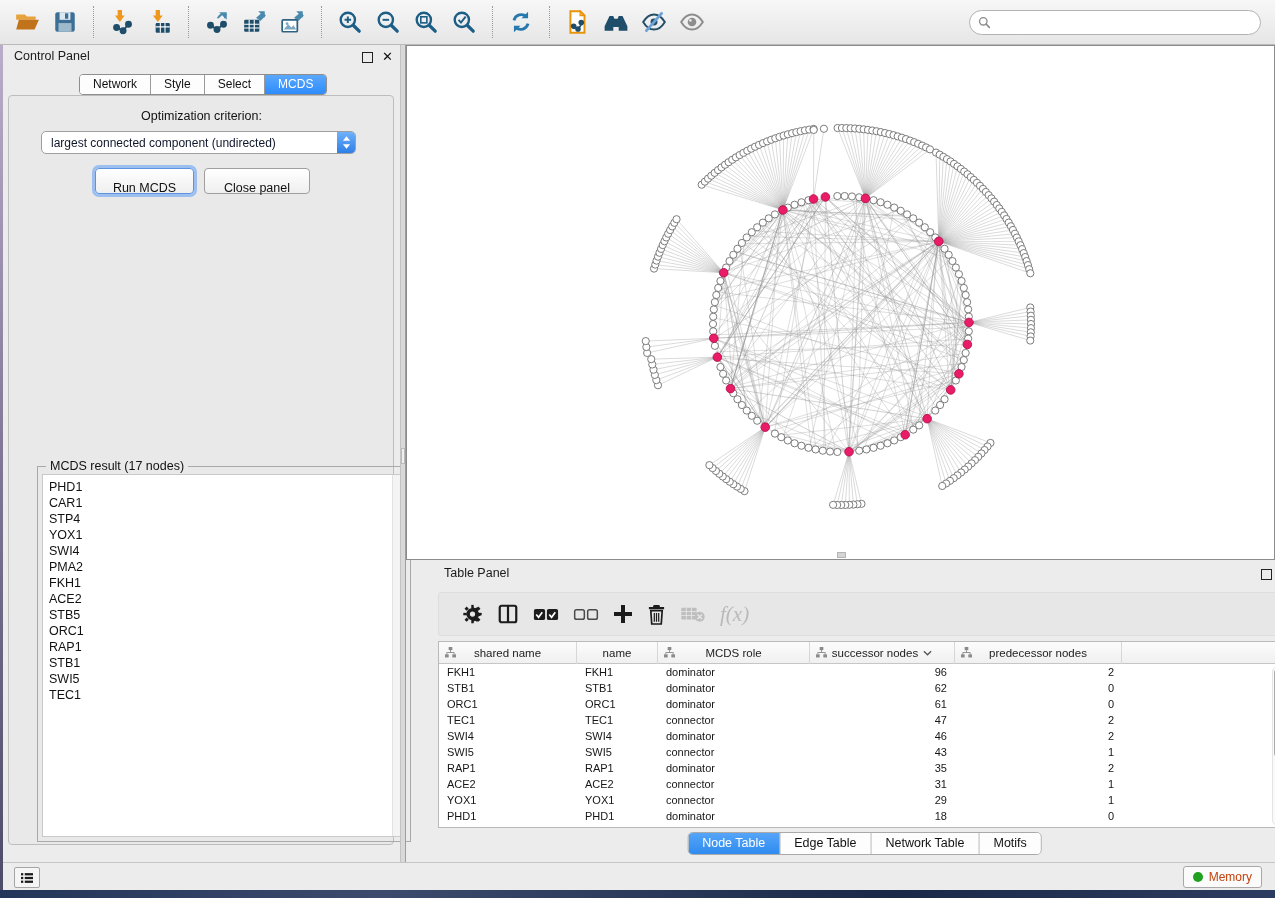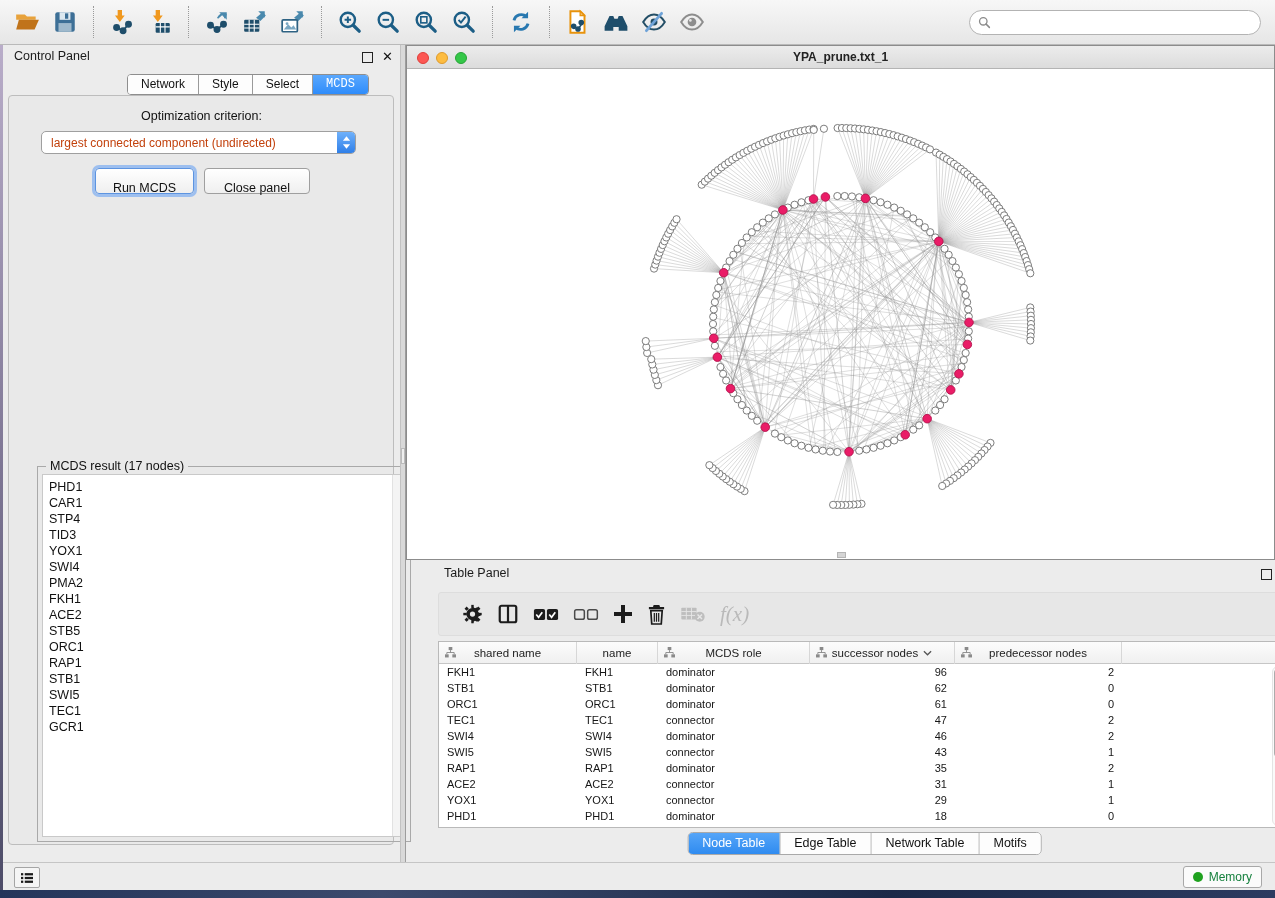--- a/index.html
+++ b/index.html
@@ -21,31 +21,31 @@
   .main{position:absolute;left:3px;top:45px;width:1272px;height:817px;background:#ececec;}
   .wall-left{position:absolute;left:0;top:45px;width:3px;height:845px;
              background:linear-gradient(#b9adc9,#7e7694,#4d4c68);}
   
   .cpanel{position:absolute;left:0;top:0;width:397px;height:817px;background:#ececec;}
   .ptitle{position:absolute;left:11px;top:4px;font-size:12.5px;color:#1a1a1a;}
   .win-ic{position:absolute;top:7px;width:11px;height:11px;cursor:pointer;}
   .float-ic{border:1.6px solid #222;}
   .close-ic{font-size:13px;font-weight:bold;color:#111;line-height:10px;border:none;}
   .ctabs{position:absolute;left:76px;top:29px;height:21px;display:flex;
-         border:1px solid #8e8e8e;border-radius:4px;overflow:hidden;background:#fff;margin-left:48px;}
+         border:1px solid #8e8e8e;border-radius:4px;overflow:hidden;background:#fff;}
   .ctab{padding:0 13px;font-size:12px;line-height:19px;color:#111;background:#fdfdfd;
         border-right:1px solid #9a9a9a;cursor:pointer;}
-  .ctab:last-child{border-right:none;font-family:Liberation Mono, monospace;}
+  .ctab:last-child{border-right:none;}
   .ctab.active{background:linear-gradient(#5aa8fd,#2e8cfb);color:#fff;}
   .cbody{position:absolute;left:5px;top:50px;width:386px;height:750px;background:#e9e9e9;
          border:1px solid #bdbdbd;border-radius:4px;}
   .optlabel{position:absolute;left:0;width:100%;top:64px;text-align:center;font-size:12.5px;color:#111;}
   .select{position:absolute;left:38px;top:86px;width:315px;height:23px;background:#fff;
           border:1px solid #9f9f9f;border-radius:5px;display:flex;align-items:center;cursor:pointer;}
-  .select .val{flex:1;font-size:12px;padding-left:9px;color:#c2410c;white-space:nowrap;overflow:hidden;}
+  .select .val{flex:1;font-size:12px;padding-left:9px;color:#0f172a;white-space:nowrap;overflow:hidden;}
   .select .step{width:18px;height:21px;border-radius:0 4px 4px 0;
                 background:linear-gradient(#6fb1fb,#2f7fe8);display:flex;flex-direction:column;
                 align-items:center;justify-content:center;gap:1px;}
   .select .step svg{display:block;}
   .btn{position:absolute;height:23px;background:linear-gradient(#ffffff,#efefef);
        border:1px solid #9f9f9f;border-radius:4px;font-size:12.5px;color:#111;cursor:pointer;padding:12px 12px;}
   .btn.focusring{box-shadow:0 0 0 3px rgba(106,164,243,.6);border-color:#5d94e0;}
   .groupbox{position:absolute;left:10px;top:421px;width:374px;height:376px;border:1px solid #a9a9a9;margin-left:24px;}
   .gb-title{position:absolute;left:8px;top:-8px;background:#e9e9e9;padding:0 4px;font-size:12.5px;color:#111;}
   .gb-list{position:absolute;left:4px;top:7px;right:4px;bottom:4px;background:#fff;
@@ -91,21 +91,21 @@
   .bt-tab{padding:0 14px;font-size:12.5px;line-height:21px;color:#111;border-right:1px solid #a9a9a9;
           background:#fdfdfd;cursor:pointer;}
   .bt-tab:last-child{border-right:none;}
   .bt-tab.active{background:linear-gradient(#55a5f8,#2f8bf0);color:#fff;}
   
   .statusbar{position:absolute;left:3px;top:862px;width:1272px;height:28px;background:#ececec;
              border-top:1px solid #c5c5c5;}
   .listbtn{position:absolute;left:11px;top:4px;width:26px;height:21px;background:#f5f5f5;
            border:1px solid #a5a5a5;border-radius:2px;cursor:pointer;display:flex;align-items:center;justify-content:center;}
   .membtn{position:absolute;right:13px;top:3px;height:22px;background:#fbfbfb;border:1px solid #a8a8a8;
-          border-radius:3px;display:flex;align-items:center;gap:6px;padding:0 9px;font-size:12px;color:#15803d;cursor:pointer;}
+          border-radius:3px;display:flex;align-items:center;gap:6px;padding:0 9px;font-size:12px;color:#c2410c;cursor:pointer;}
   .memdot{width:10px;height:10px;border-radius:50%;background:#1fa11f;}
   .wall-bottom{position:absolute;left:0;top:890px;width:1275px;height:8px;
                background:linear-gradient(90deg,#24355a,#3c4a6d 30%,#1b2948 70%,#2c3b60);}
 </style>
 </head>
 <body>
 
 <div class="screen">
 
   <div class="toolbar">
@@ -289,50 +289,42 @@
       </div>
       <button class="btn focusring" style="left:92px;top:123px;width:99px">Run MCDS</button>
       <button class="btn" style="left:201px;top:123px;width:106px">Close panel</button>
       <div class="groupbox">
         <span class="gb-title">MCDS result (17 nodes)</span>
         <div class="gb-list">
           <ul id="mcds-list">
               <li>PHD1</li>
               <li>CAR1</li>
               <li>STP4</li>
-              <li>TID3</li>
               <li>YOX1</li>
               <li>SWI4</li>
               <li>PMA2</li>
               <li>FKH1</li>
               <li>ACE2</li>
               <li>STB5</li>
               <li>ORC1</li>
               <li>RAP1</li>
               <li>STB1</li>
               <li>SWI5</li>
               <li>TEC1</li>
-              <li>GCR1</li>
             </ul>
           <div class="gb-scroll"></div>
         </div>
       </div>
     </div>
 
     <div class="vdivider">
       <div class="vgrip"></div>
     </div>
 
     <div class="netwin">
-      <div class="nw-title">
-        <span class="tl" style="left:10px;background:#fc5753;border:1px solid #df3e3a;"></span>
-        <span class="tl" style="left:29px;background:#fdbc40;border:1px solid #de9b2d;"></span>
-        <span class="tl" style="left:48px;background:#34c748;border:1px solid #27a437;"></span>
-        <span class="t">YPA_prune.txt_1</span>
-      </div>
       <div class="netview">
         <svg id="netsvg" width="867" height="490">
             <g>
               <line x1="375.889216033338" y1="140.95116490388892" x2="322.7385774029317" y2="191.71575360584131" stroke="#909090" stroke-width="0.7" opacity="0.42"></line>
               <line x1="375.889216033338" y1="140.95116490388892" x2="306.9911221409541" y2="239.1020458867829" stroke="#909090" stroke-width="0.7" opacity="0.42"></line>
               <line x1="375.889216033338" y1="140.95116490388892" x2="544.1503100623611" y2="189.80100312761155" stroke="#909090" stroke-width="0.7" opacity="0.42"></line>
               <line x1="375.889216033338" y1="140.95116490388892" x2="393.46468033388925" y2="133.58794186916106" stroke="#909090" stroke-width="0.7" opacity="0.42"></line>
               <line x1="375.889216033338" y1="140.95116490388892" x2="436.477895296174" y2="127.02398648613405" stroke="#909090" stroke-width="0.7" opacity="0.42"></line>
               <line x1="375.889216033338" y1="140.95116490388892" x2="386.45671133525735" y2="136.15709653941911" stroke="#909090" stroke-width="0.7" opacity="0.42"></line>
               <line x1="375.889216033338" y1="140.95116490388892" x2="307.12494555296826" y2="238.0671751009249" stroke="#909090" stroke-width="0.7" opacity="0.42"></line>

